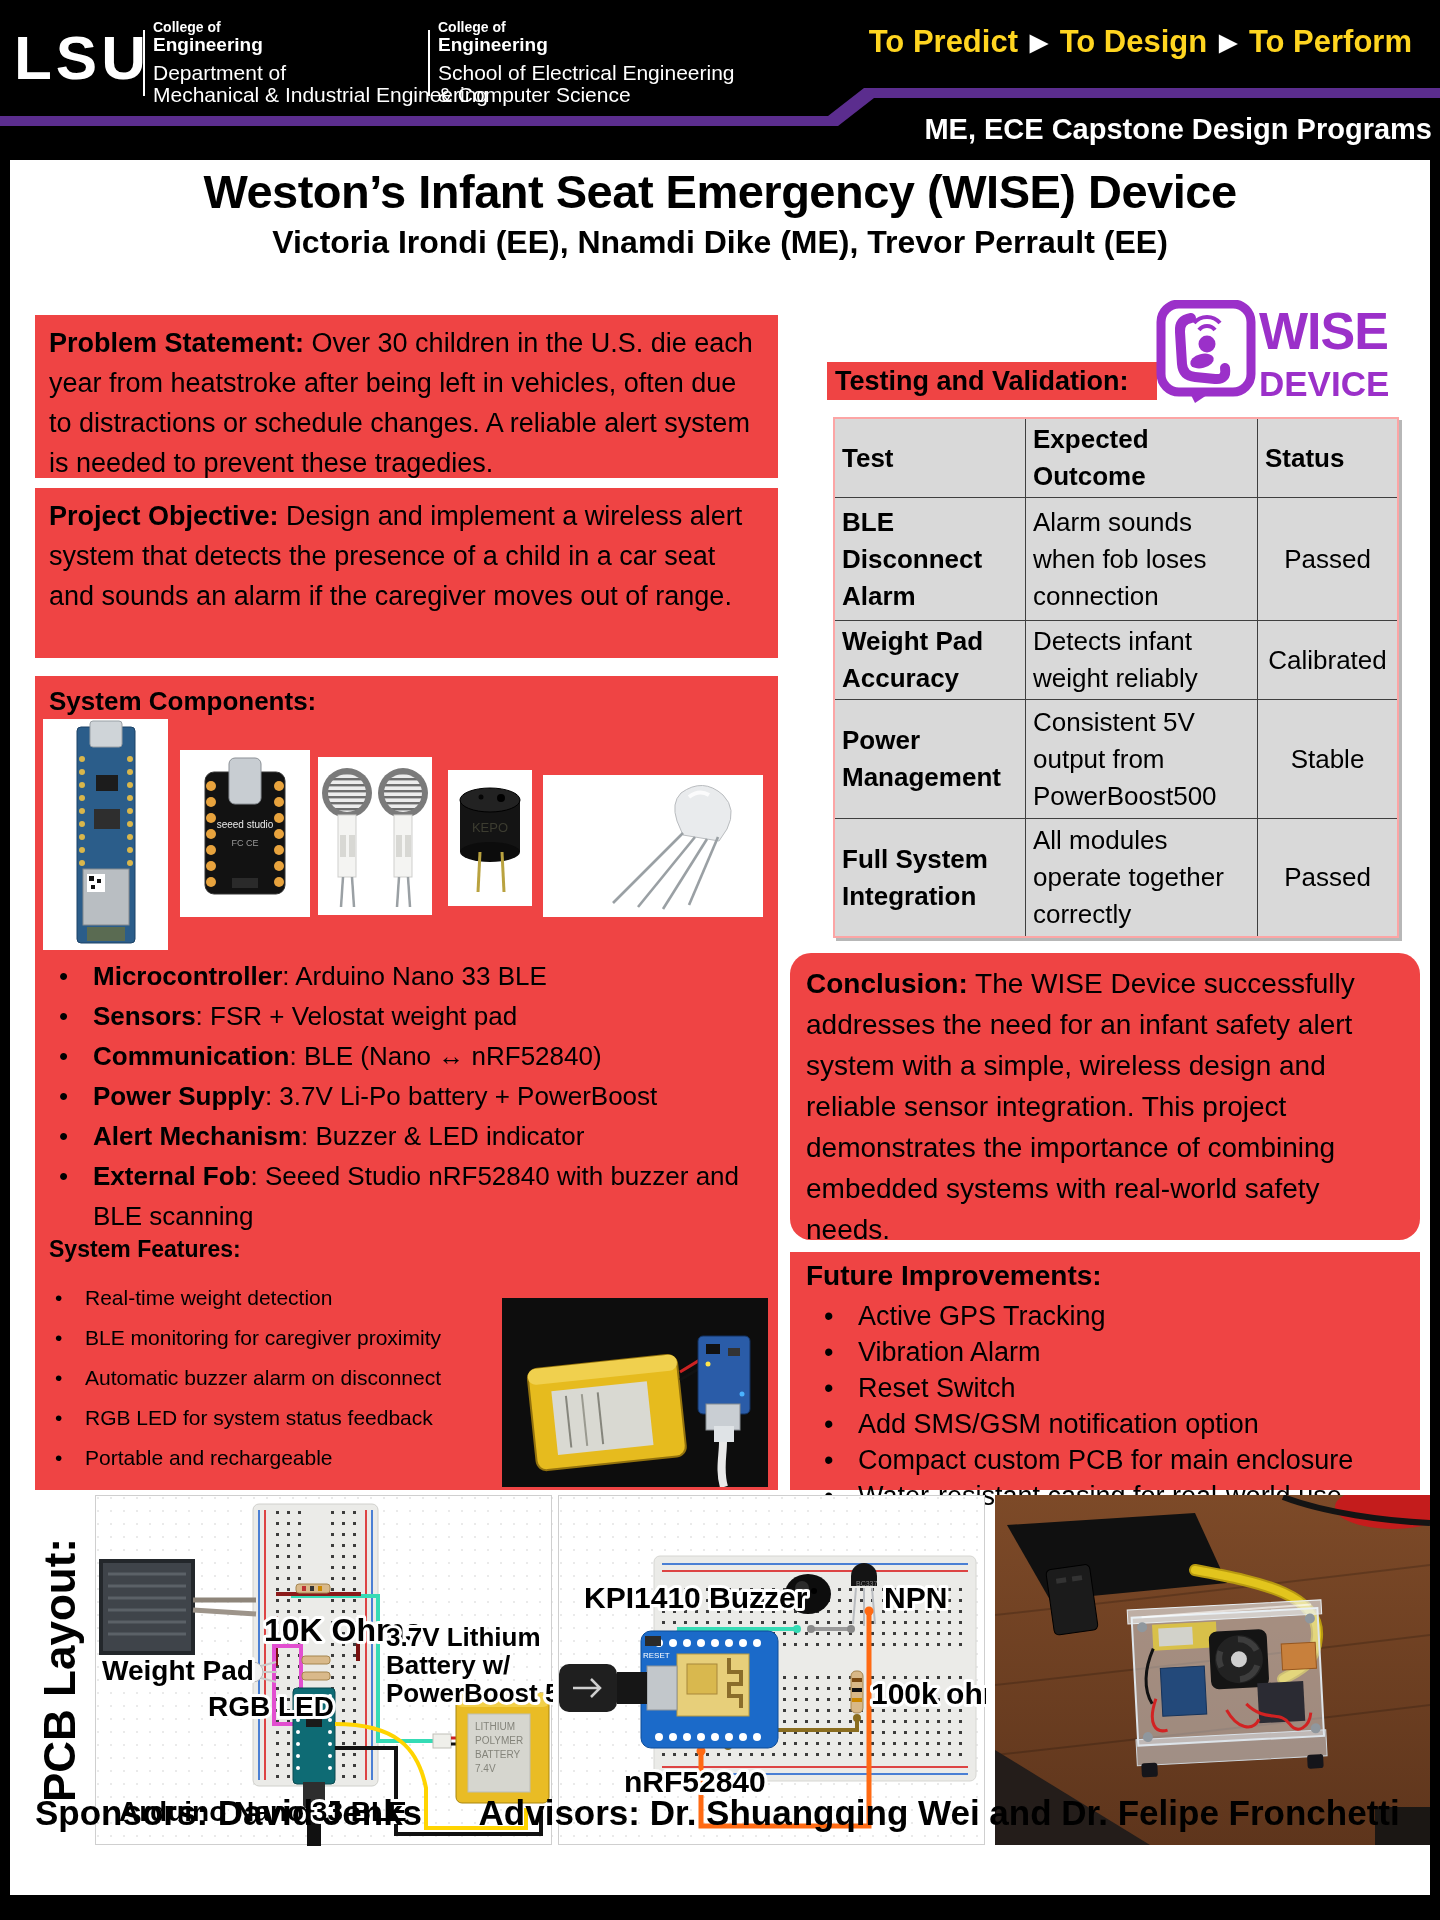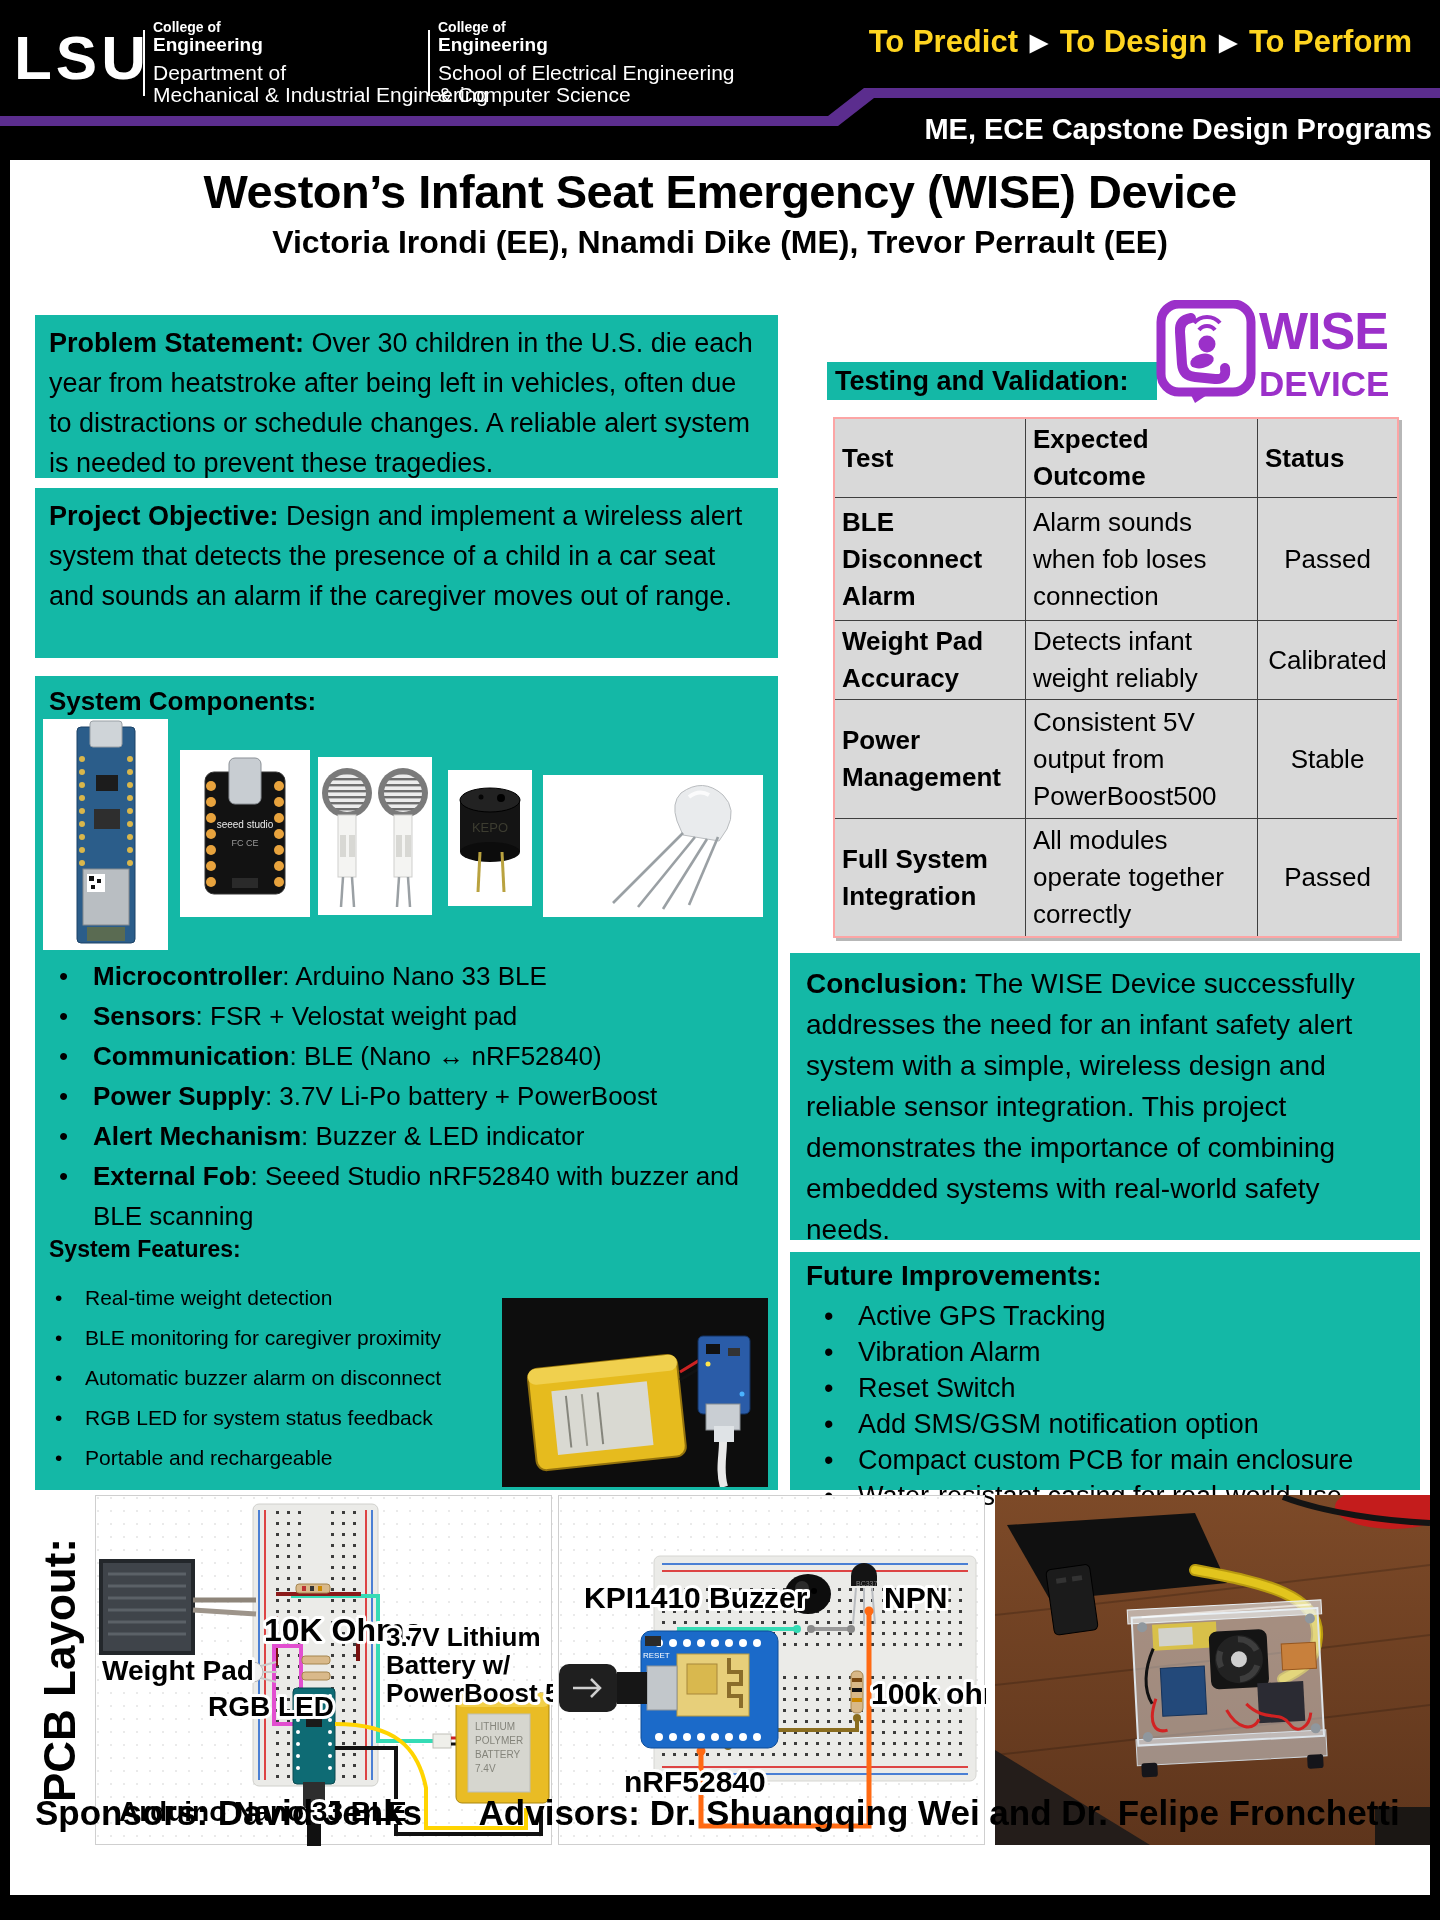--- a/index.html
+++ b/index.html
@@ -21,21 +21,21 @@
   .tagline{position:absolute;top:24px;right:28px;font-size:31px;font-weight:bold;color:#FFD520;white-space:nowrap;}
   .tagline .tri{color:#fff;font-size:23px;margin:0 12px;vertical-align:2px;}
   .stripe-svg{position:absolute;left:0;top:0;width:1440px;height:130px;}
   .program{position:absolute;top:113px;right:8px;color:#fff;font-size:29px;font-weight:bold;}
 
   
   .title{position:absolute;left:10px;top:164px;width:1420px;text-align:center;font-size:47px;font-weight:bold;letter-spacing:-0.5px;}
   .authors{position:absolute;left:10px;top:224px;width:1420px;text-align:center;font-size:32px;font-weight:bold;}
 
   
-  .gbox{position:absolute;background:#14b8a6;}
+  .gbox{position:absolute;background:#ef4444;}
   #problem{left:35px;top:315px;width:743px;height:163px;padding:8px 14px;font-size:27px;line-height:40px;}
   #objective{left:35px;top:488px;width:743px;height:170px;padding:8px 14px;font-size:27px;line-height:40px;}
   #syscomp{left:35px;top:676px;width:743px;height:814px;}
   .box-h{position:absolute;left:14px;top:10px;font-size:26px;font-weight:bold;}
   .tile{position:absolute;background:#fff;display:flex;align-items:center;justify-content:center;}
   #tile1{left:8px;top:43px;width:125px;height:231px;}
   #tile2{left:145px;top:74px;width:130px;height:167px;}
   #tile3{left:283px;top:81px;width:114px;height:158px;}
   #tile4{left:413px;top:94px;width:84px;height:136px;}
   #tile5{left:508px;top:99px;width:220px;height:142px;}
@@ -51,21 +51,21 @@
   
   #tvlabel{left:827px;top:362px;width:330px;height:38px;font-size:27px;font-weight:bold;display:flex;align-items:center;padding-left:8px;}
   #wiselogo{position:absolute;left:1155px;top:300px;width:250px;height:105px;}
   .tv-table{position:absolute;left:833px;top:417px;display:grid;
             grid-template-columns:190px 231px 139px;grid-template-rows:78px 122px 78px 118px 117px;
             gap:1px;background:#3f3f3f;border:2px solid #fca5a5;box-shadow:3px 3px 0 #b7b7b7;}
   .tv-table>div{background:#d9d9d9;display:flex;align-items:center;padding:2px 7px;font-size:26px;line-height:37px;}
   .tv-table .th{font-weight:bold;}
   .tv-table .test{font-weight:bold;}
   .tv-table .st{justify-content:center;text-align:center;padding:2px 2px;}
-  #conclusion{left:790px;top:953px;width:630px;height:287px;padding:10px 16px;font-size:28px;line-height:41px;}
+  #conclusion{left:790px;top:953px;width:630px;height:287px;padding:10px 16px;font-size:28px;line-height:41px;border-radius:21px;}
   #future{left:790px;top:1252px;width:630px;height:238px;padding:8px 16px;}
   .fut-h{font-size:28px;font-weight:bold;}
   .fulist{list-style:none;margin:6px 0 0 0;padding:0;}
   .fulist li{position:relative;padding-left:52px;font-size:27px;line-height:36px;}
   .fulist li::before{content:"\2022";position:absolute;left:18px;}
 
   
   .pcb-h{position:absolute;left:26px;top:1495px;width:68px;height:350px;display:flex;align-items:center;justify-content:center;}
   .pcb-h span{writing-mode:vertical-rl;transform:rotate(180deg);font-size:44px;font-weight:bold;white-space:nowrap;}
   .panel{position:absolute;top:1495px;height:350px;background:#fff;border:1px solid #cfcfcf;}

